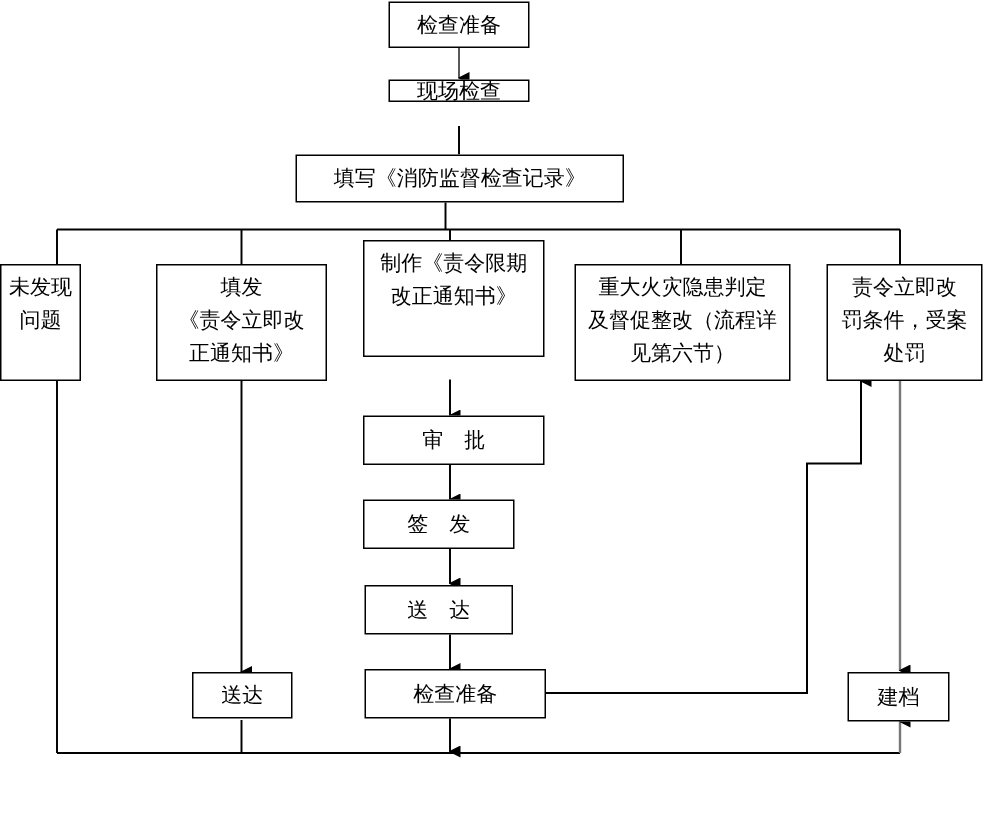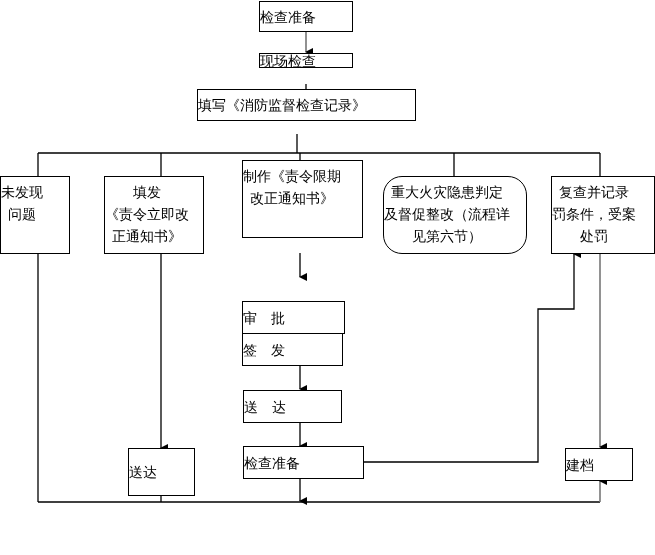--- a/index.html
+++ b/index.html
@@ -1,20 +1,20 @@
 <!DOCTYPE html>
 <html><head>
 <meta charset="utf-8">
 <style>
   html, body { margin: 0; padding: 0; background: #ffffff; }
   body { width: 655px; height: 555px; position: relative; overflow: hidden;
          font-family: "DejaVu Sans", sans-serif; }
   svg.lines { position: absolute; left: 0; top: 0; }
   .box { position: absolute; box-sizing: border-box; border: 1.3px solid #000;
-         background: #fff; display: flex; align-items: flex-start; justify-content: flex-start;
+         background: #fff; display: flex; align-items: flex-start; justify-content: center;
          text-align: center; font-size: 14px; line-height: 22px; color: #000; }
   .box.center { align-items: center; }
   .box .txt { white-space: pre-line; padding-top: 4px; }
   .box.center .txt { padding-top: 0; }
 </style>
 </head>
 <body>
 
 <svg class="lines" width="655" height="555">
   <defs>
@@ -59,58 +59,58 @@
     <line x1="600" y1="502" x2="600" y2="481" stroke="#777" stroke-width="1.6" marker-end="url(#arrUp)"></line>
   </g>
 </svg>
 
 <div class="box center" style="left:259px;top:1px;width:94px;height:31px;">
   <span class="txt">检查准备</span>
 </div>
 <div class="box center" style="left:259px;top:53px;width:94px;height:15px;">
   <span class="txt">现场检查</span>
 </div>
-<div class="box center" style="left:197px;top:89px;width:219px;height:32px;">
+<div class="box center" style="left:197px;top:103px;width:219px;height:32px;">
   <span class="txt">填写《消防监督检查记录》</span>
 </div>
 
-<div class="box" style="left:0px;top:176px;width:70px;height:78px;">
+<div class="box" style="left:0px;top:176px;width:54px;height:78px;">
   <span class="txt">未发现
 问题</span>
 </div>
-<div class="box" style="left:104px;top:176px;width:100px;height:78px;">
+<div class="box" style="left:104px;top:176px;width:114px;height:78px;">
   <span class="txt">填发
 《责令立即改
 正通知书》</span>
 </div>
 <div class="box" style="left:242px;top:160px;width:121px;height:78px;">
   <span class="txt">制作《责令限期
 改正通知书》</span>
 </div>
-<div class="box" style="left:383px;top:176px;width:144px;height:78px;border-radius:19px;">
+<div class="box" style="left:383px;top:176px;width:144px;height:78px;">
   <span class="txt">重大火灾隐患判定
 及督促整改（流程详
 见第六节）</span>
 </div>
 <div class="box" style="left:551px;top:176px;width:104px;height:78px;">
-  <span class="txt">复查并记录
+  <span class="txt">责令立即改
 罚条件，受案
 处罚</span>
 </div>
 
-<div class="box center" style="left:242px;top:277px;width:103px;height:33px;margin-top:24px;">
+<div class="box center" style="left:242px;top:277px;width:121px;height:33px;">
   <span class="txt">审　批</span>
 </div>
 <div class="box center" style="left:242px;top:333px;width:101px;height:33px;">
   <span class="txt">签　发</span>
 </div>
 <div class="box center" style="left:243px;top:390px;width:99px;height:33px;">
   <span class="txt">送　达</span>
 </div>
 <div class="box center" style="left:243px;top:446px;width:121px;height:33px;">
   <span class="txt">检查准备</span>
 </div>
-<div class="box center" style="left:128px;top:448px;width:67px;height:48px;">
+<div class="box center" style="left:128px;top:448px;width:67px;height:31px;">
   <span class="txt">送达</span>
 </div>
 <div class="box center" style="left:565px;top:448px;width:68px;height:33px;">
   <span class="txt">建档</span>
 </div>
 
 </body></html>

